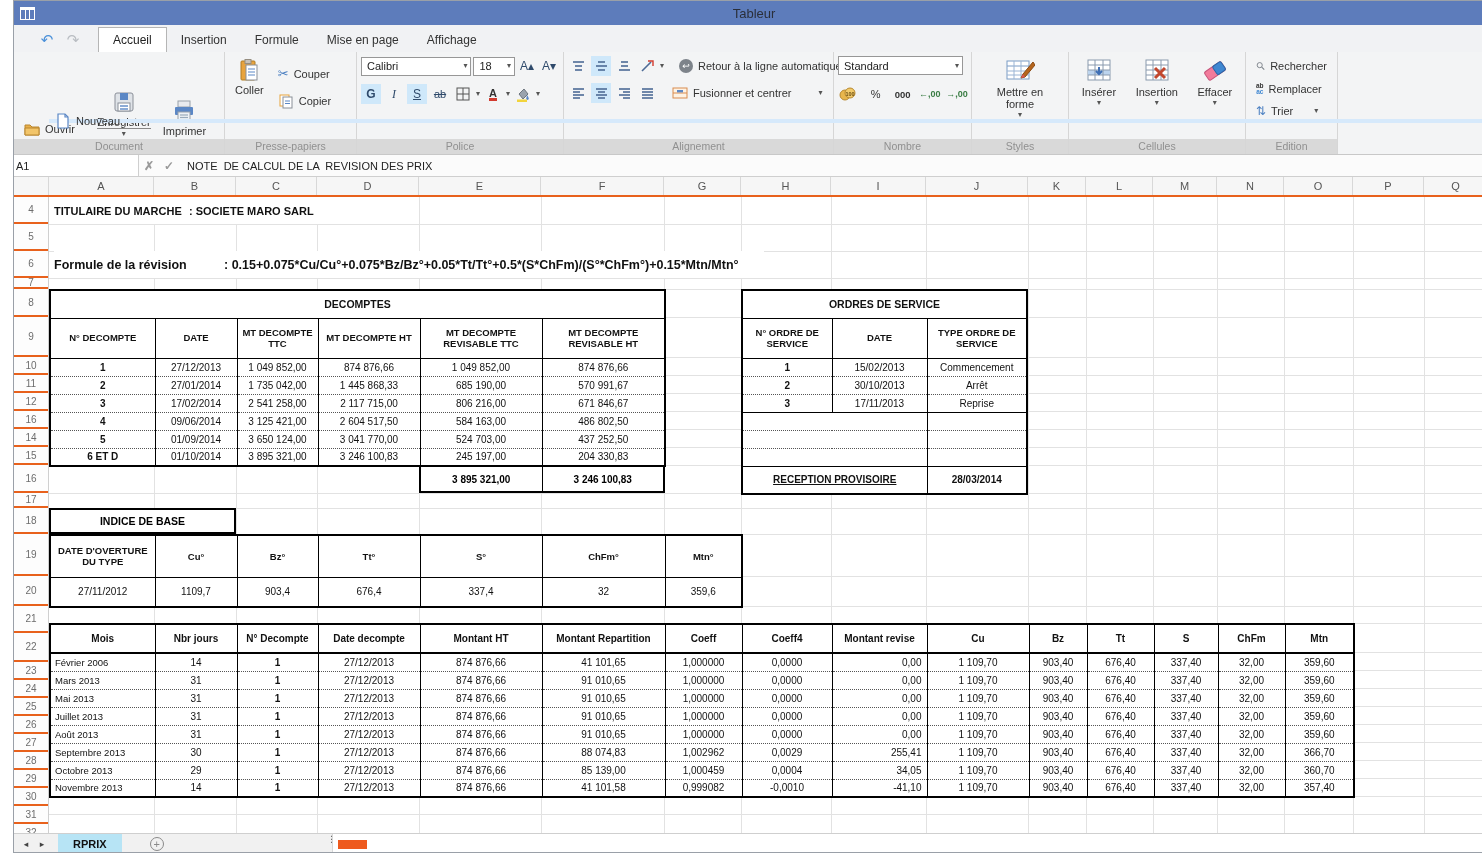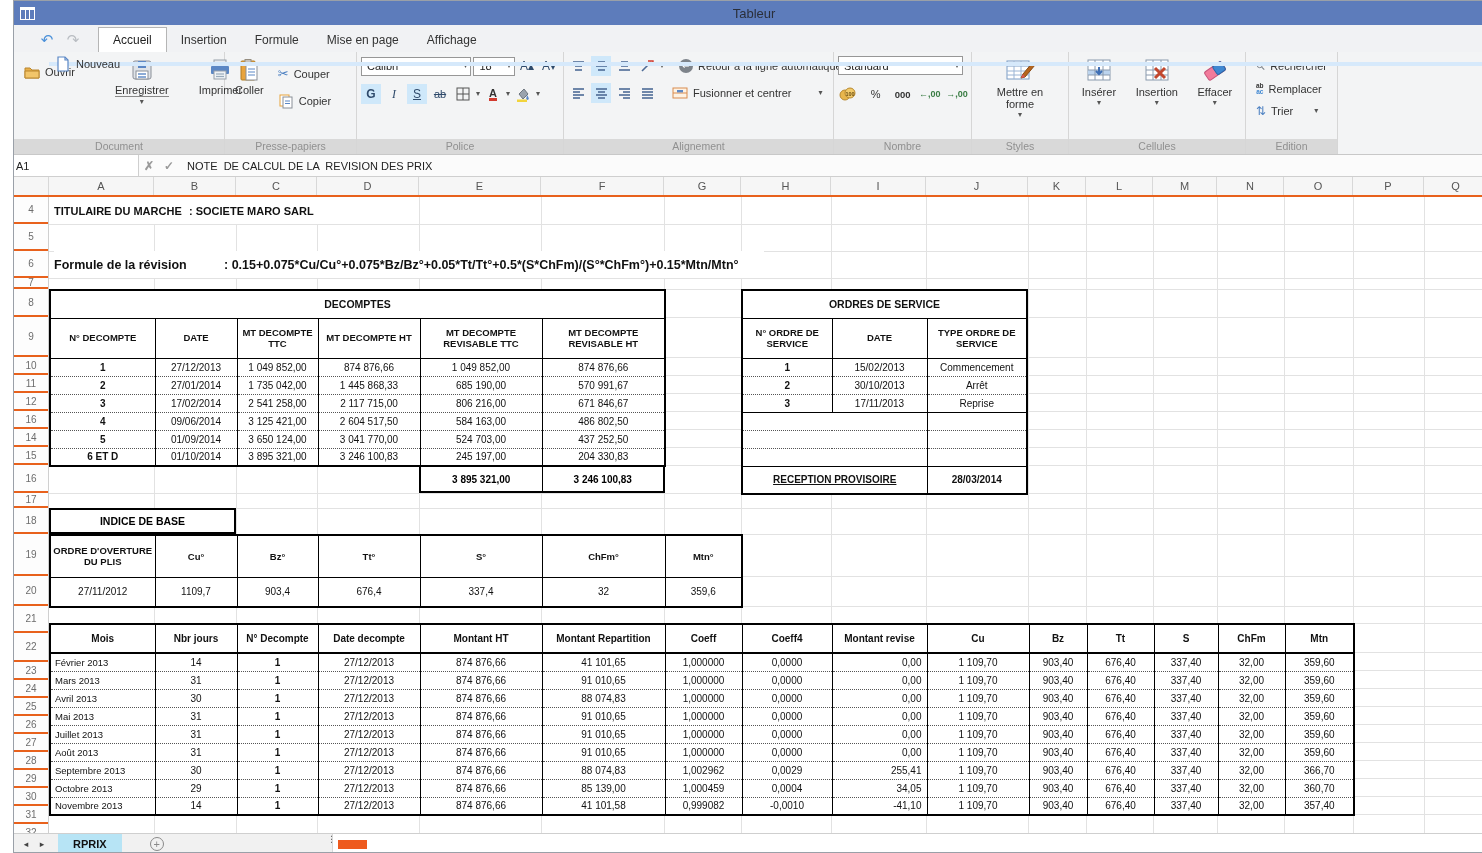--- a/index.html
+++ b/index.html
@@ -130,21 +130,21 @@
     <span class="tab active">Accueil</span>
     <span class="tab">Insertion</span>
     <span class="tab">Formule</span>
     <span class="tab">Mise en page</span>
     <span class="tab">Affichage</span>
   </div>
 
   <div class="ribbon">
 
     <div class="grp" style="width:211px">
-      <div class="grp-body row" style="align-items:flex-start; gap:18px;">
+      <div class="grp-body row" style="align-items:flex-end; gap:0;">
         <div style="display:flex; flex-direction:column; gap:6px; margin-top:6px;">
           <button class="sbtn hl">
             <svg class="icon16" viewBox="0 0 16 16">
                 <path d="M3 1h7l3 3v11H3z" fill="#fff" stroke="#5b87c5" stroke-width="1.2"></path>
                 <path d="M10 1v3h3" fill="none" stroke="#5b87c5" stroke-width="1.2"></path>
               </svg>
             <span>Nouveau</span>
           </button>
           <button class="sbtn">
             <svg class="icon16" viewBox="0 0 16 16">
@@ -710,21 +710,21 @@
           <col style="width:105px">
           <col style="width:82px">
           <col style="width:81px">
           <col style="width:102px">
           <col style="width:122px">
           <col style="width:123px">
           <col style="width:77px">
         </colgroup>
       <tbody>
           <tr style="height:42px">
-        <th>ORDRE D'OVERTURE DU PLIS</th>
+        <th>DATE D'OVERTURE DU TYPE</th>
             <th>Cu°</th>
             <th>Bz°</th>
         <th>Tt°</th>
             <th>S°</th>
             <th>ChFm°</th>
         <th>Mtn°</th>
       </tr>
       <tr style="height:30px">
         <td>27/11/2012</td>
             <td>1109,7</td>
@@ -769,21 +769,21 @@
         <th>Cu</th>
             <th>Bz</th>
             <th>Tt</th>
         <th>S</th>
             <th>ChFm</th>
             <th>Mtn</th>
       </tr>
       </tbody>
         <tbody>
           <tr class="drow" style="height:18px">
-        <td>Février 2013</td>
+        <td>Février 2006</td>
             <td>14</td>
         <td>1</td>
             <td>27/12/2013</td>
         <td>874 876,66</td>
             <td>41 101,65</td>
         <td>1,000000</td>
             <td>0,0000</td>
         <td>0,00</td>
             <td>1 109,70</td>
         <td>903,40</td>
@@ -803,37 +803,20 @@
             <td>0,0000</td>
         <td>0,00</td>
             <td>1 109,70</td>
         <td>903,40</td>
             <td>676,40</td>
         <td>337,40</td>
             <td>32,00</td>
         <td>359,60</td>
       </tr>
           <tr class="drow" style="height:18px">
-        <td>Avril 2013</td>
-            <td>30</td>
-        <td>1</td>
-            <td>27/12/2013</td>
-        <td>874 876,66</td>
-            <td>88 074,83</td>
-        <td>1,000000</td>
-            <td>0,0000</td>
-        <td>0,00</td>
-            <td>1 109,70</td>
-        <td>903,40</td>
-            <td>676,40</td>
-        <td>337,40</td>
-            <td>32,00</td>
-        <td>359,60</td>
-      </tr>
-          <tr class="drow" style="height:18px">
         <td>Mai 2013</td>
             <td>31</td>
         <td>1</td>
             <td>27/12/2013</td>
         <td>874 876,66</td>
             <td>91 010,65</td>
         <td>1,000000</td>
             <td>0,0000</td>
         <td>0,00</td>
             <td>1 109,70</td>

